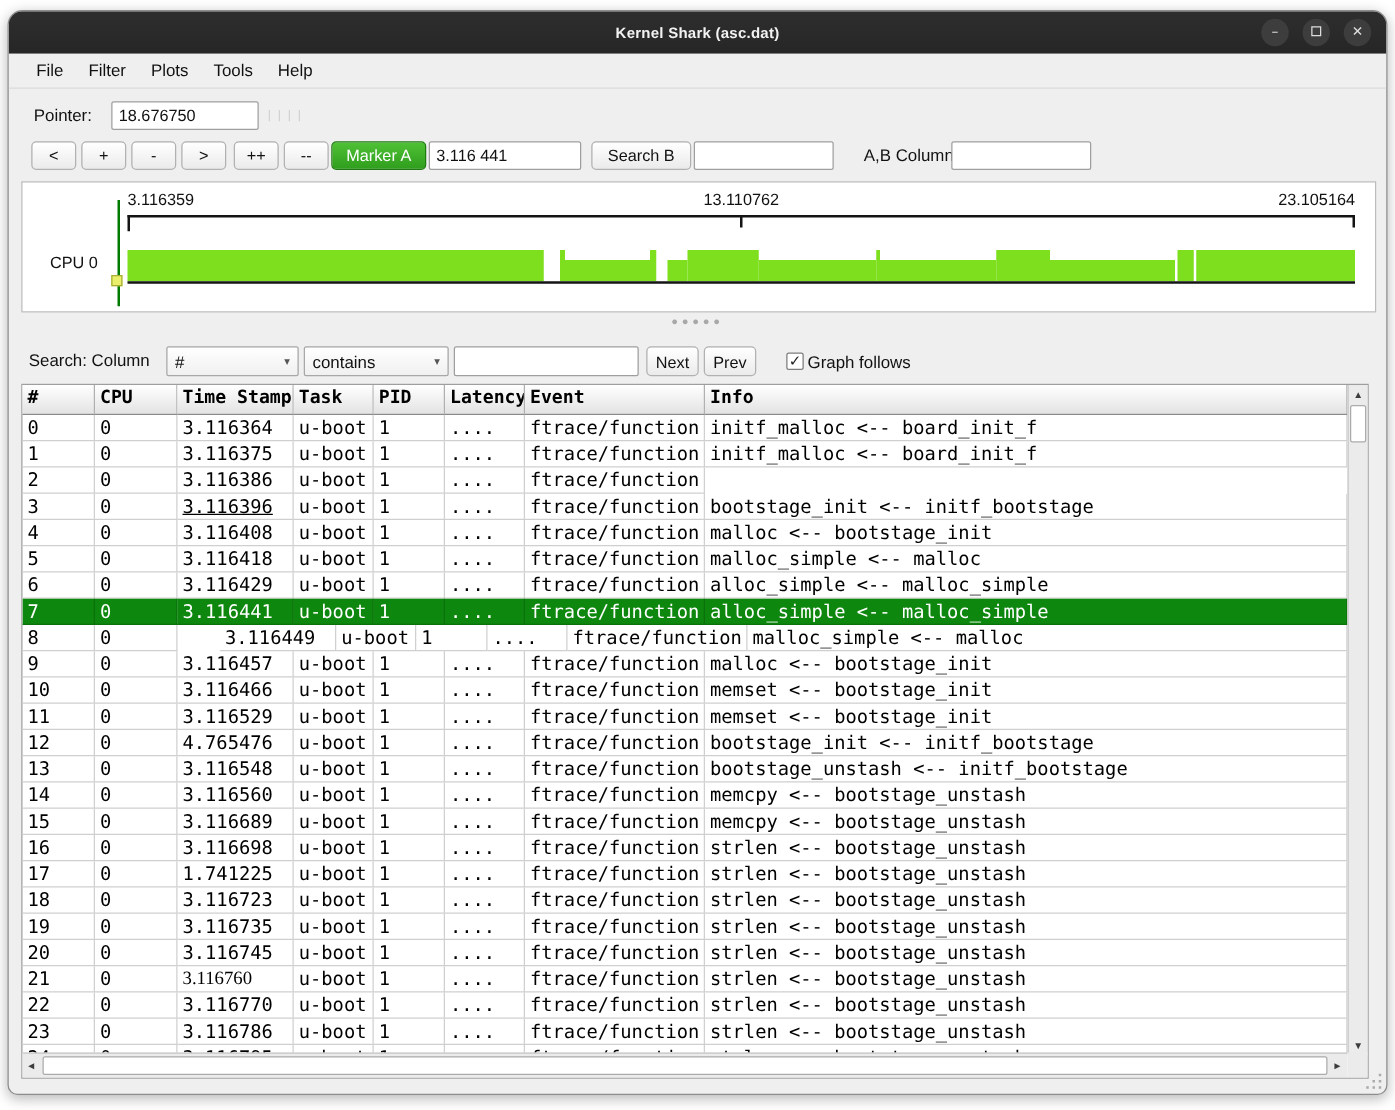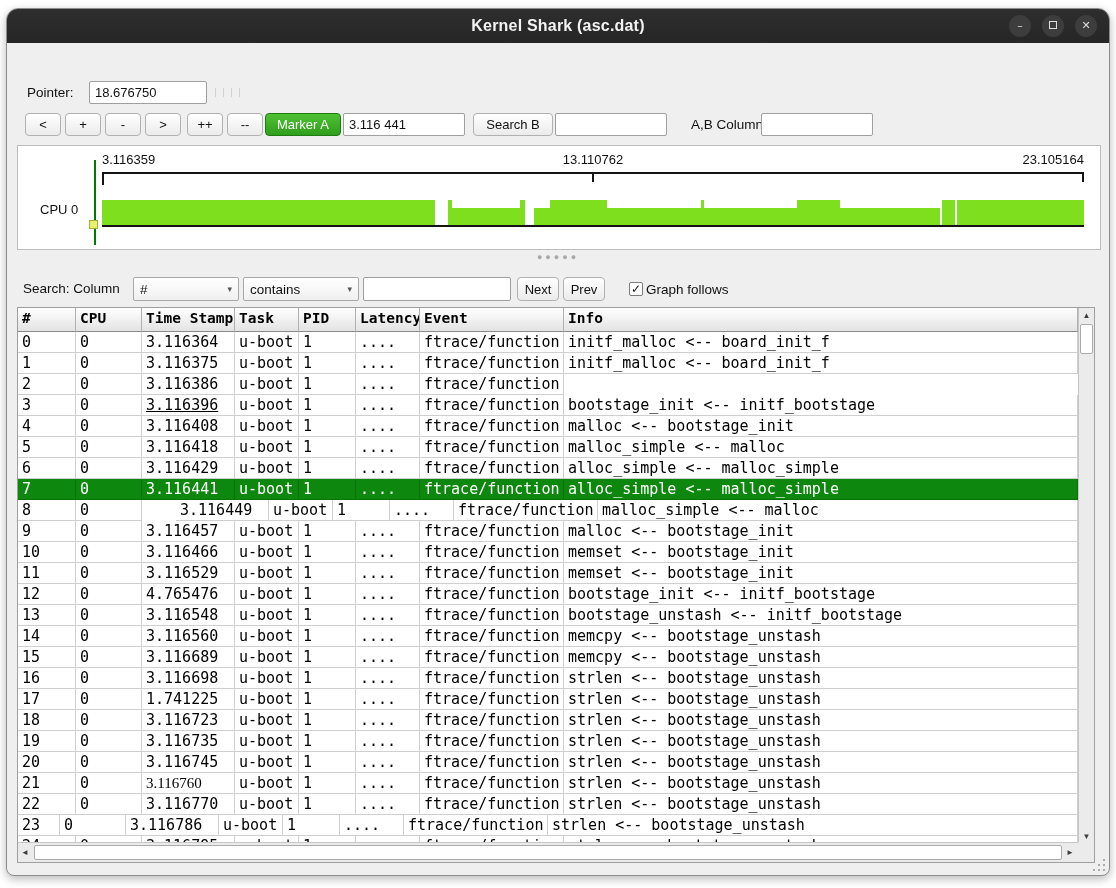--- a/index.html
+++ b/index.html
@@ -12,21 +12,21 @@
     background:#efefef; border:1px solid #8d8d8d; border-radius:12px 12px 8px 8px;
     box-shadow:0 3px 10px rgba(0,0,0,.28); overflow:hidden;
   }
 
   
   .titlebar {
     position:absolute; left:0; top:0; right:0; height:34px;
     background:linear-gradient(#2e2e2e,#262626);
     display:flex; align-items:center; justify-content:center;
   }
-  .title { color:#f2f2f2; font-size:16px; font-weight:bold; letter-spacing:.2px; }
+  .title { color:#f2f2f2; font-size:12px; font-weight:bold; letter-spacing:.2px; }
   .win-controls { position:absolute; right:12px; top:6px; display:flex; gap:11px; }
   .win-btn {
     width:22px; height:22px; border-radius:50%; background:#3d3d3d;
     color:#dedede; font-size:11px; line-height:22px; text-align:center; cursor:default;
     font-family:"DejaVu Sans", sans-serif;
   }
   .win-btn .sq { display:inline-block; width:8px; height:8px; border:1.5px solid #dedede; margin-top:6px; }
 
   
   .menubar {
@@ -132,20 +132,27 @@
 
     <div class="titlebar">
       <span class="title">Kernel Shark (asc.dat)</span>
       <div class="win-controls">
         <div class="win-btn">–</div>
         <div class="win-btn"><span class="sq"></span></div>
         <div class="win-btn">✕</div>
       </div>
     </div>
 
+    <div class="menubar">
+        <span class="menu-item">File</span>
+        <span class="menu-item">Filter</span>
+        <span class="menu-item">Plots</span>
+        <span class="menu-item">Tools</span>
+        <span class="menu-item">Help</span>
+      </div>
 
     <span class="lbl" style="position:absolute;left:20px;top:76px;">Pointer:</span>
     <div class="tinput" style="left:82px;top:72px;width:118px;">18.676750</div>
     <div class="tick-group" style="left:208px;top:79px;">
       <i class="tick"></i>
         <i class="tick"></i>
         <i class="tick"></i>
         <i class="tick"></i>
     </div>
 
@@ -445,21 +452,21 @@
             <div class="td" style="width: 58px;">22</div>
             <div class="td" style="width: 66px;">0</div>
             <div class="td" style="width: 93px;">3.116770</div>
             <div class="td" style="width: 64px;">u-boot</div>
             <div class="td" style="width: 57px;">1</div>
             <div class="td" style="width: 64px;">....</div>
             <div class="td" style="width: 144px;">ftrace/function</div>
             <div class="td" style="width: 514px; flex: 1 1 0%;">strlen &lt;-- bootstage_unstash</div>
           </div>
           <div class="trow">
-            <div class="td" style="width: 42px;">23</div>
+            <div class="td" style="width: 58px;">23</div>
             <div class="td" style="width: 66px;">0</div>
             <div class="td" style="width: 93px;">3.116786</div>
             <div class="td" style="width: 64px;">u-boot</div>
             <div class="td" style="width: 57px;">1</div>
             <div class="td" style="width: 64px;">....</div>
             <div class="td" style="width: 144px;">ftrace/function</div>
             <div class="td" style="width: 514px; flex: 1 1 0%;">strlen &lt;-- bootstage_unstash</div>
           </div>
           <div class="trow">
             <div class="td" style="width: 58px;">24</div>

